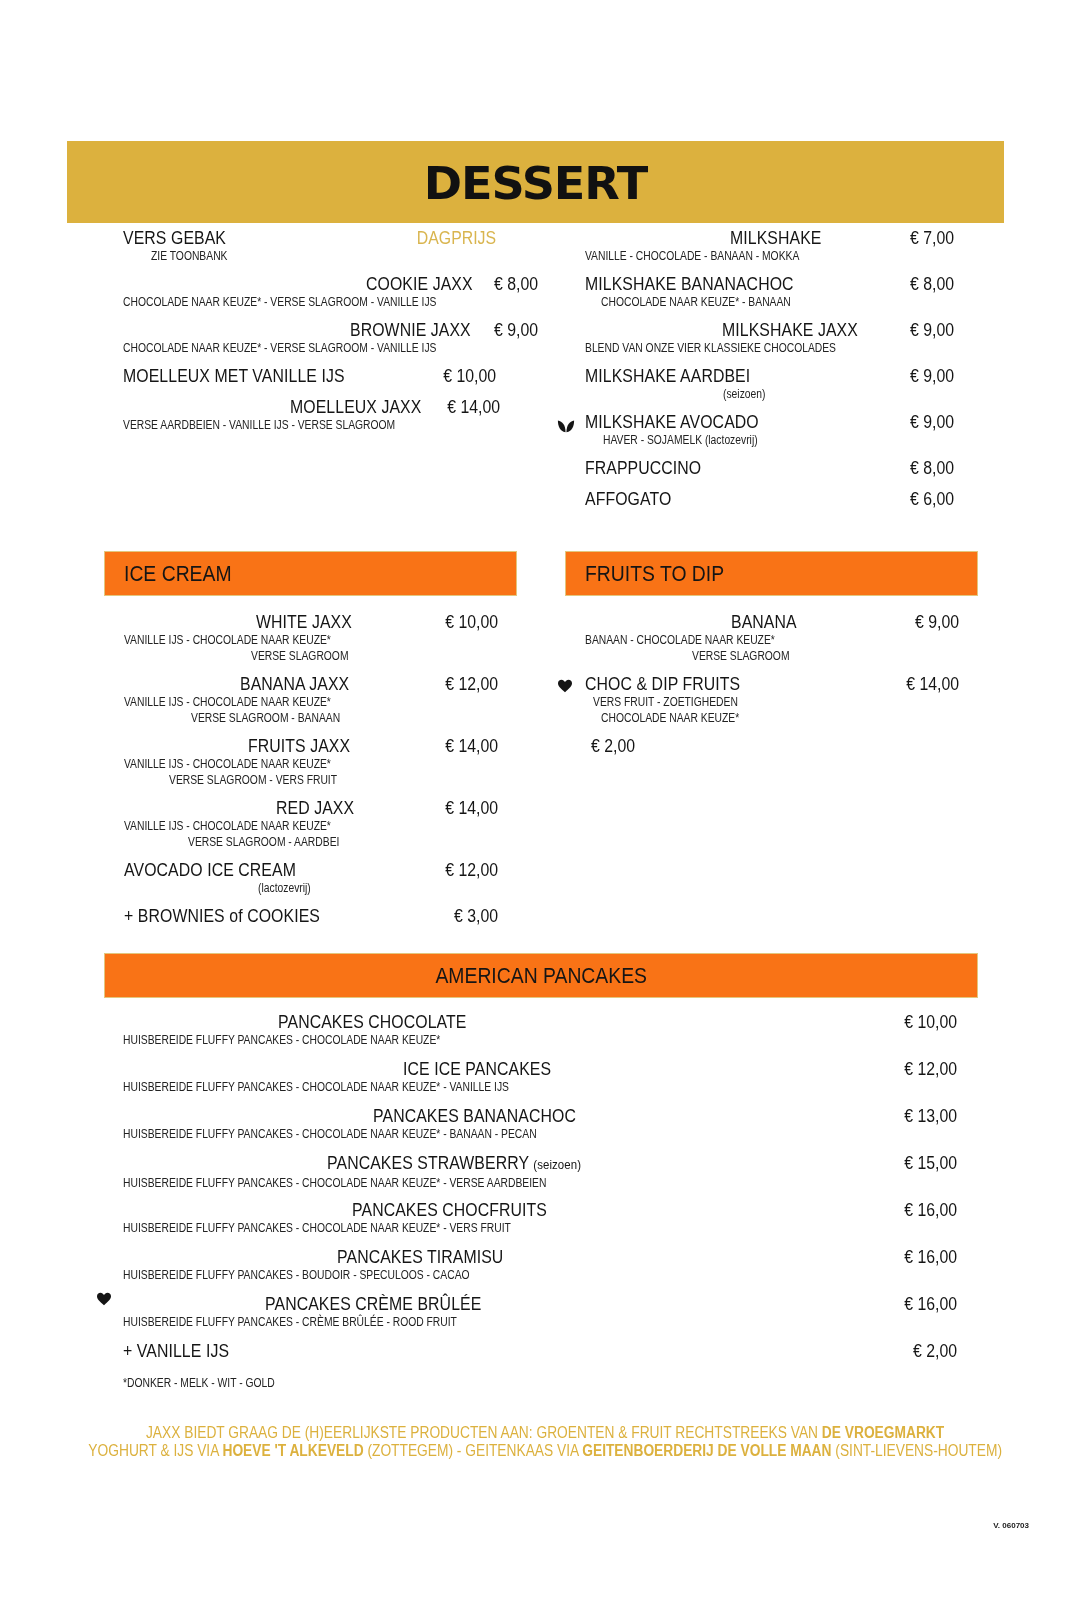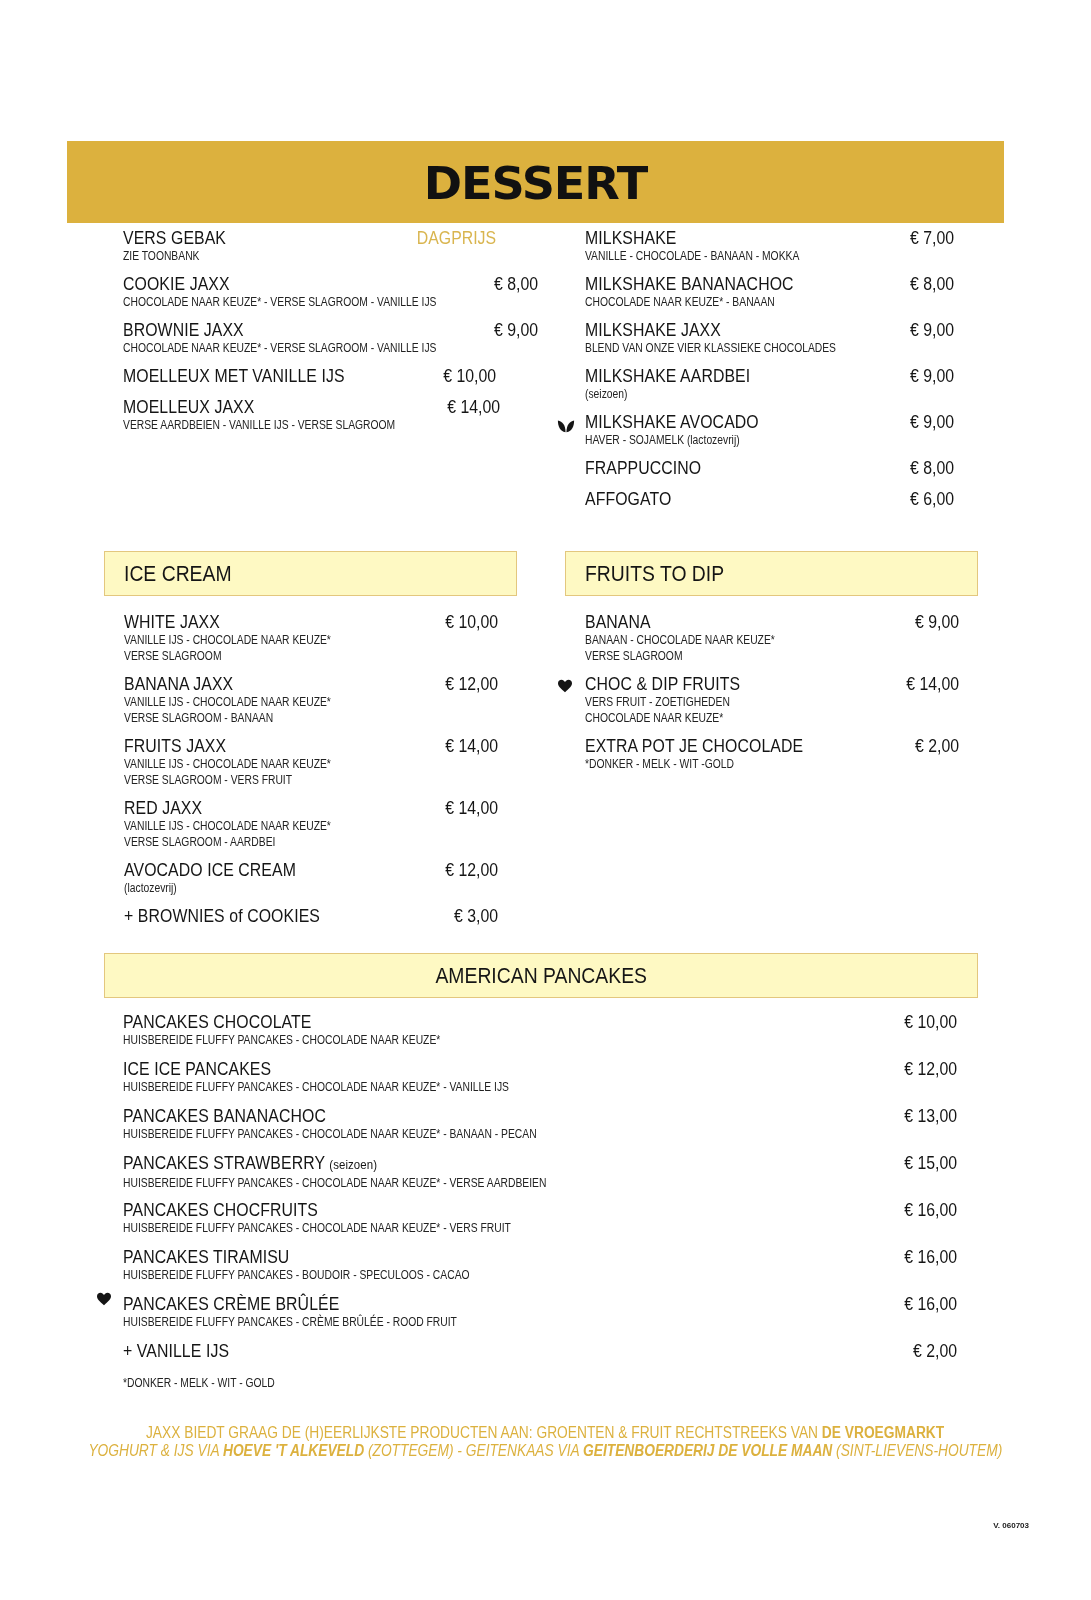--- a/index.html
+++ b/index.html
@@ -13,41 +13,41 @@
     background: #dcb13e;
     display: flex; align-items: center; justify-content: center; margin-top: 33px;
   }
   .banner-title {
     font-family: "DejaVu Sans", sans-serif; font-weight: bold;
     font-size: 44px; letter-spacing: -1px; color: #111;
     transform: scaleX(1.05); margin-top: 2px;
   }
   .col { position: absolute; }
   .item { position: relative; display: flex; justify-content: space-between; align-items: flex-start; }
-  .item-text { display: flex; flex-direction: column; }
+  .item-text { display: flex; flex-direction: column; align-items: flex-end; }
   .item-name {
     font-size: 18px; font-weight: normal; letter-spacing: 0.1px;
     line-height: 20px; color: #151515; text-transform: none;
     transform: scaleX(0.88); transform-origin: left center; white-space: nowrap;
   }
   .item-desc {
     font-size: 12px; line-height: 16px; color: #222; white-space: nowrap;
     transform: scaleX(0.86); transform-origin: left center;
   }
   .item-price {
     font-size: 18px; line-height: 20px; color: #151515; white-space: nowrap;
     transform: scaleX(0.88); transform-origin: right center;
   }
   .price-gold { color: #d9b54f; }
   .season { font-size: 13px; }
   .mark {
     position: absolute; left: -28px; top: 2px; width: 18px; height: 16px;
   }
   .section-box {
-    position: absolute; border: 1.5px solid #e3c77e; background: #fef9c3;
+    position: absolute; border: 1.5px solid #e3c77e; background: #f97316;
     display: flex; align-items: center;
   }
   .section-title {
     font-size: 22px; color: #151515; white-space: nowrap;
     transform: scaleX(0.88); transform-origin: left center;
   }
   .section-box.center { justify-content: center; }
   .section-box.center .section-title { transform-origin: center center; }
   .footnote { position: absolute; font-size: 12px; color: #222; transform: scaleX(0.86); transform-origin: left center; white-space: nowrap; }
   .sourcing {
@@ -224,24 +224,20 @@
       <path d="M10 17 C4 12 1 9 1 5.5 C1 2.8 3 1 5.5 1 C7.5 1 9 2.2 10 4 C11 2.2 12.5 1 14.5 1 C17 1 19 2.8 19 5.5 C19 9 16 12 10 17 Z" fill="#151515"></path>
     </svg>
     <div class="item-text">
         <span class="item-name">CHOC &amp; DIP FRUITS</span>
         <span class="item-desc">VERS FRUIT - ZOETIGHEDEN</span>
         <span class="item-desc">CHOCOLADE NAAR KEUZE*</span>
       </div>
     <span class="item-price">€ 14,00</span>
   </div>
   <div class="item" style="height:46px;">
-    <div class="item-text">
-        <span class="item-name">EXTRA POT JE CHOCOLADE</span>
-        <span class="item-desc">*DONKER - MELK - WIT -GOLD</span>
-      </div>
     <span class="item-price">€ 2,00</span>
   </div>
 </div>
 
 <div class="section-box center" style="left:104px; top:953px; width:872px; height:43px;">
   <span class="section-title">AMERICAN PANCAKES</span>
 </div>
 <div class="col" style="left:123px; top:1012px; width:834px;">
   <div class="item" style="height:47px;">
     <div class="item-text">
@@ -300,17 +296,17 @@
         <span class="item-name"><span>+ VANILLE IJS</span></span>
       </div>
     <span class="item-price">€ 2,00</span>
   </div>
 </div>
 <div class="footnote" style="left:123px; top:1376px;">*DONKER - MELK - WIT - GOLD</div>
 
 <div class="sourcing" style="top:1424px;">
   <span class="inner"><span>JAXX BIEDT GRAAG DE (H)EERLIJKSTE PRODUCTEN AAN: GROENTEN &amp; FRUIT RECHTSTREEKS VAN </span><b>DE VROEGMARKT</b></span>
 </div>
-<div class="sourcing" style="top:1442px;font-style:italic;">
+<div class="sourcing" style="top:1442px;">
   <span class="inner"><span>YOGHURT &amp; IJS VIA </span><b>HOEVE 'T ALKEVELD</b><span> (ZOTTEGEM) - GEITENKAAS VIA </span><b>GEITENBOERDERIJ DE VOLLE MAAN</b><span> (SINT-LIEVENS-HOUTEM)</span></span>
 </div>
 
 <div class="version">V. 060703</div>
 
 </body></html>

